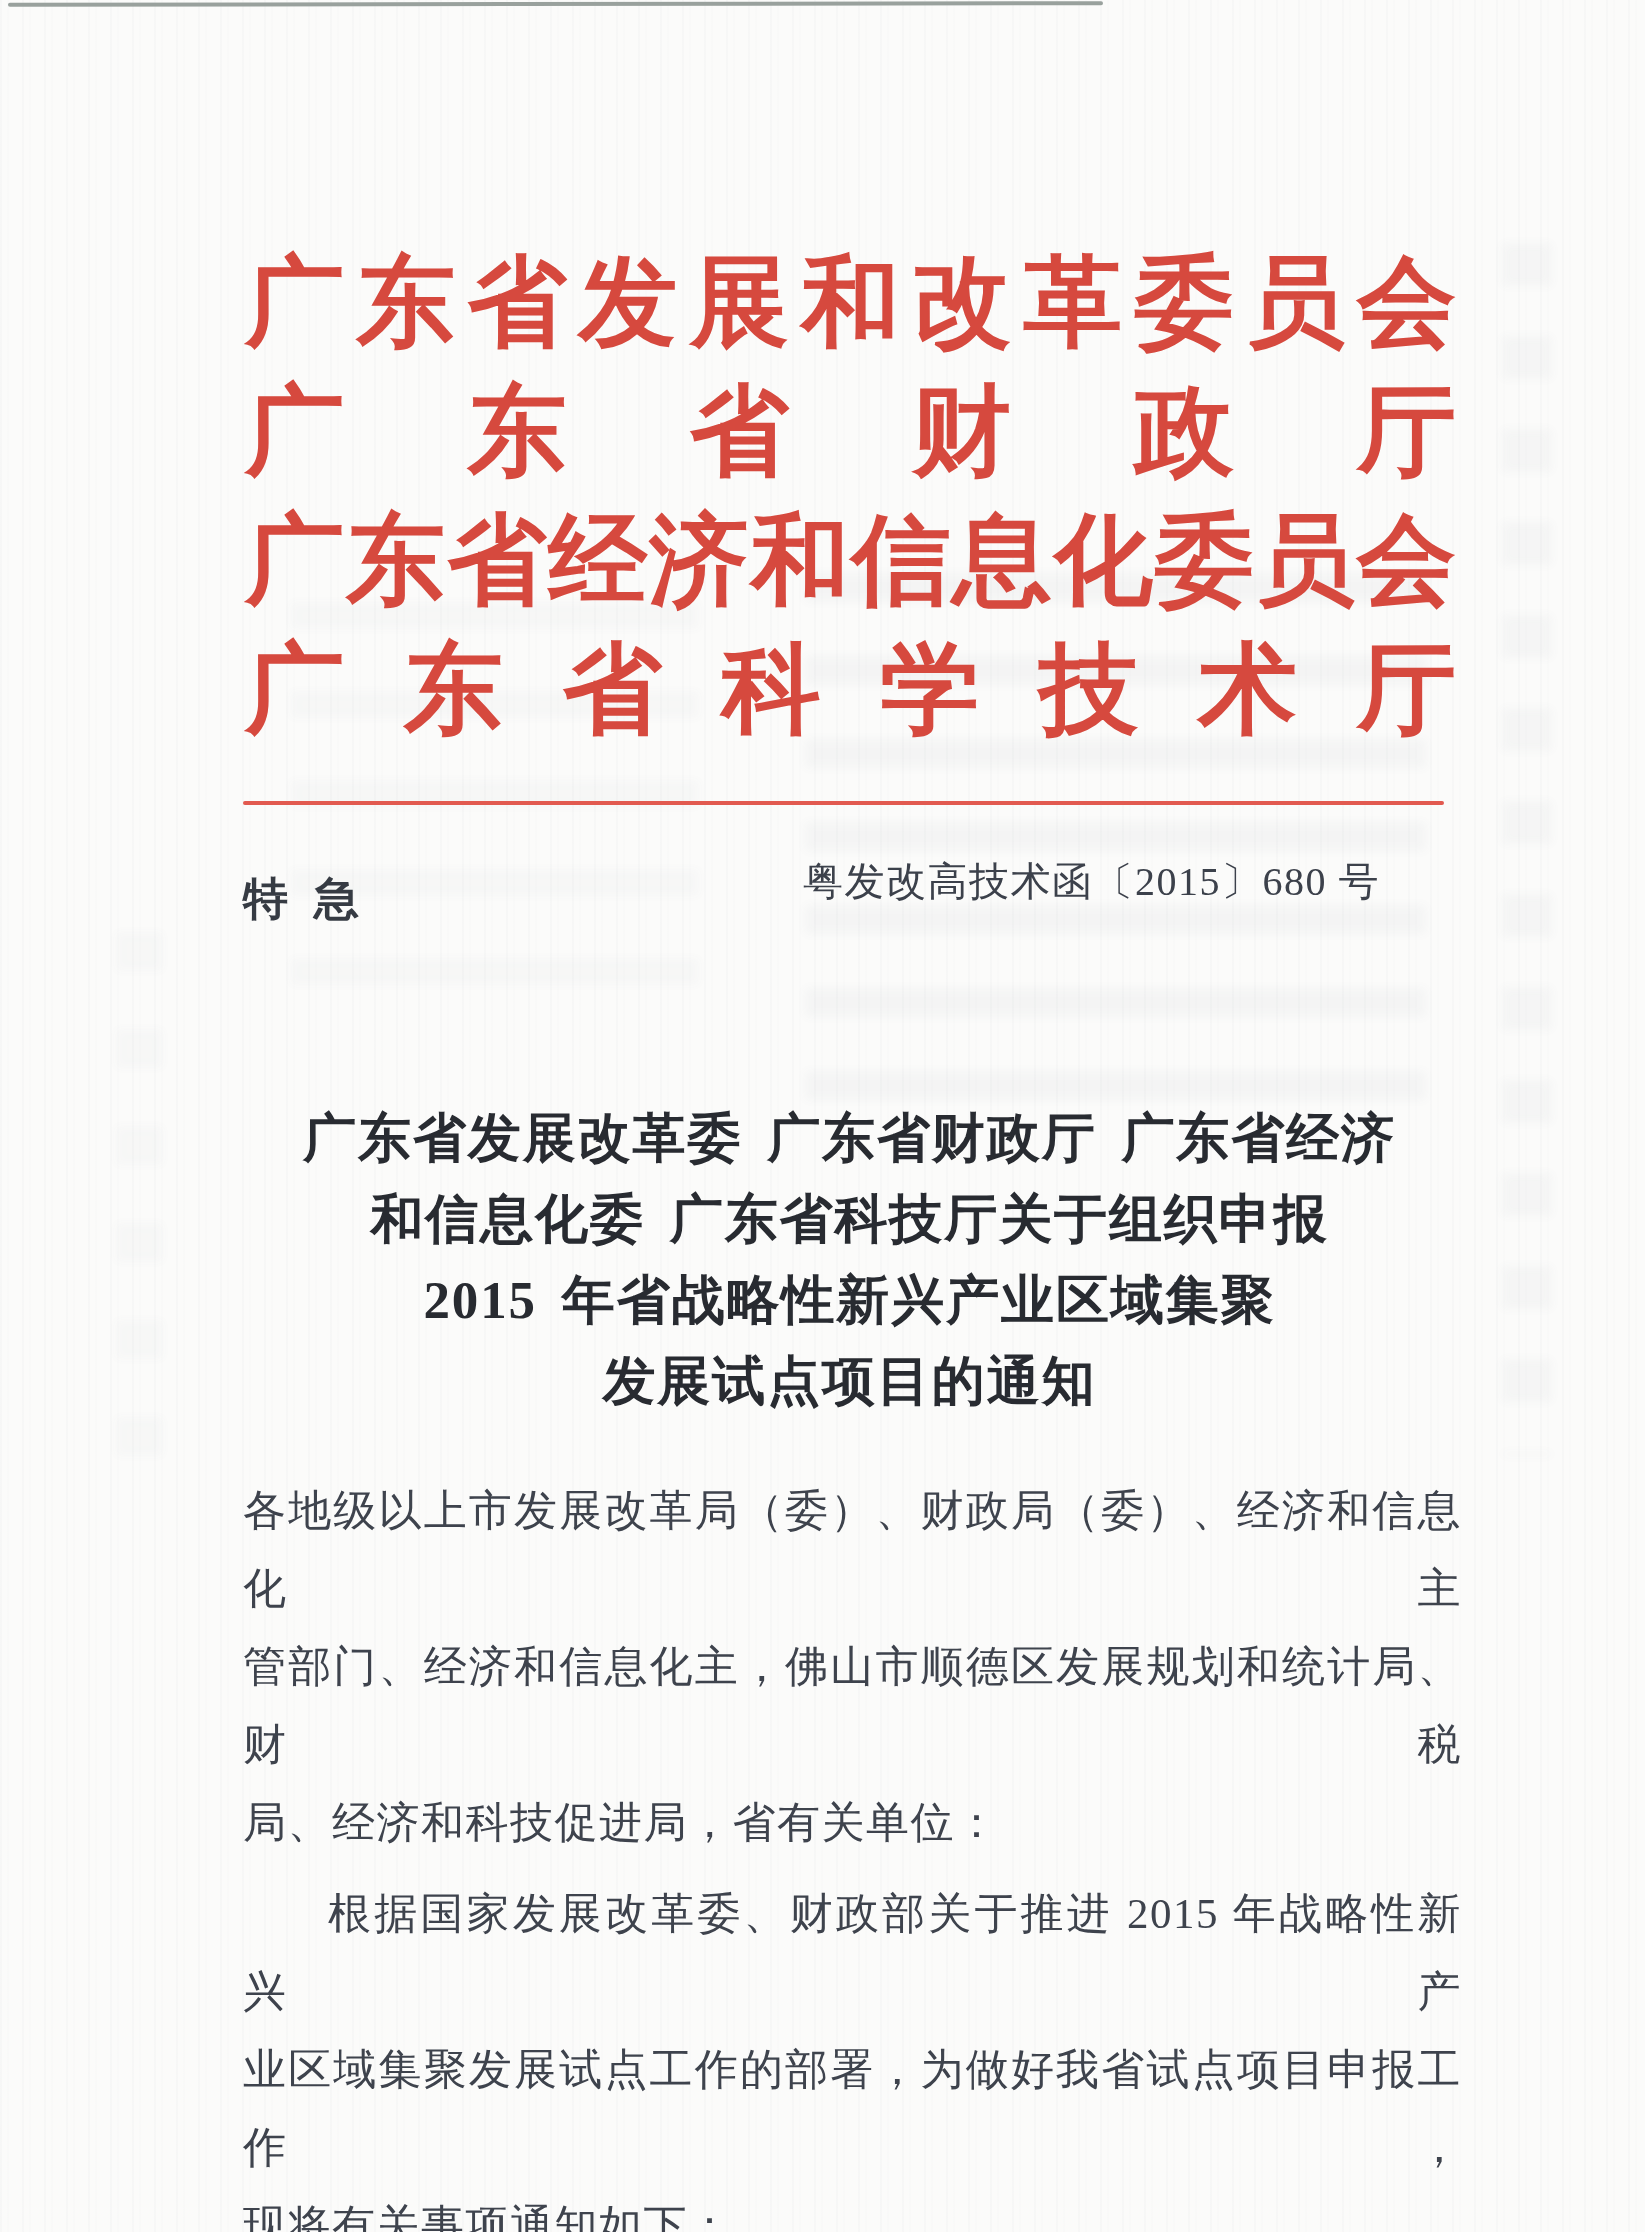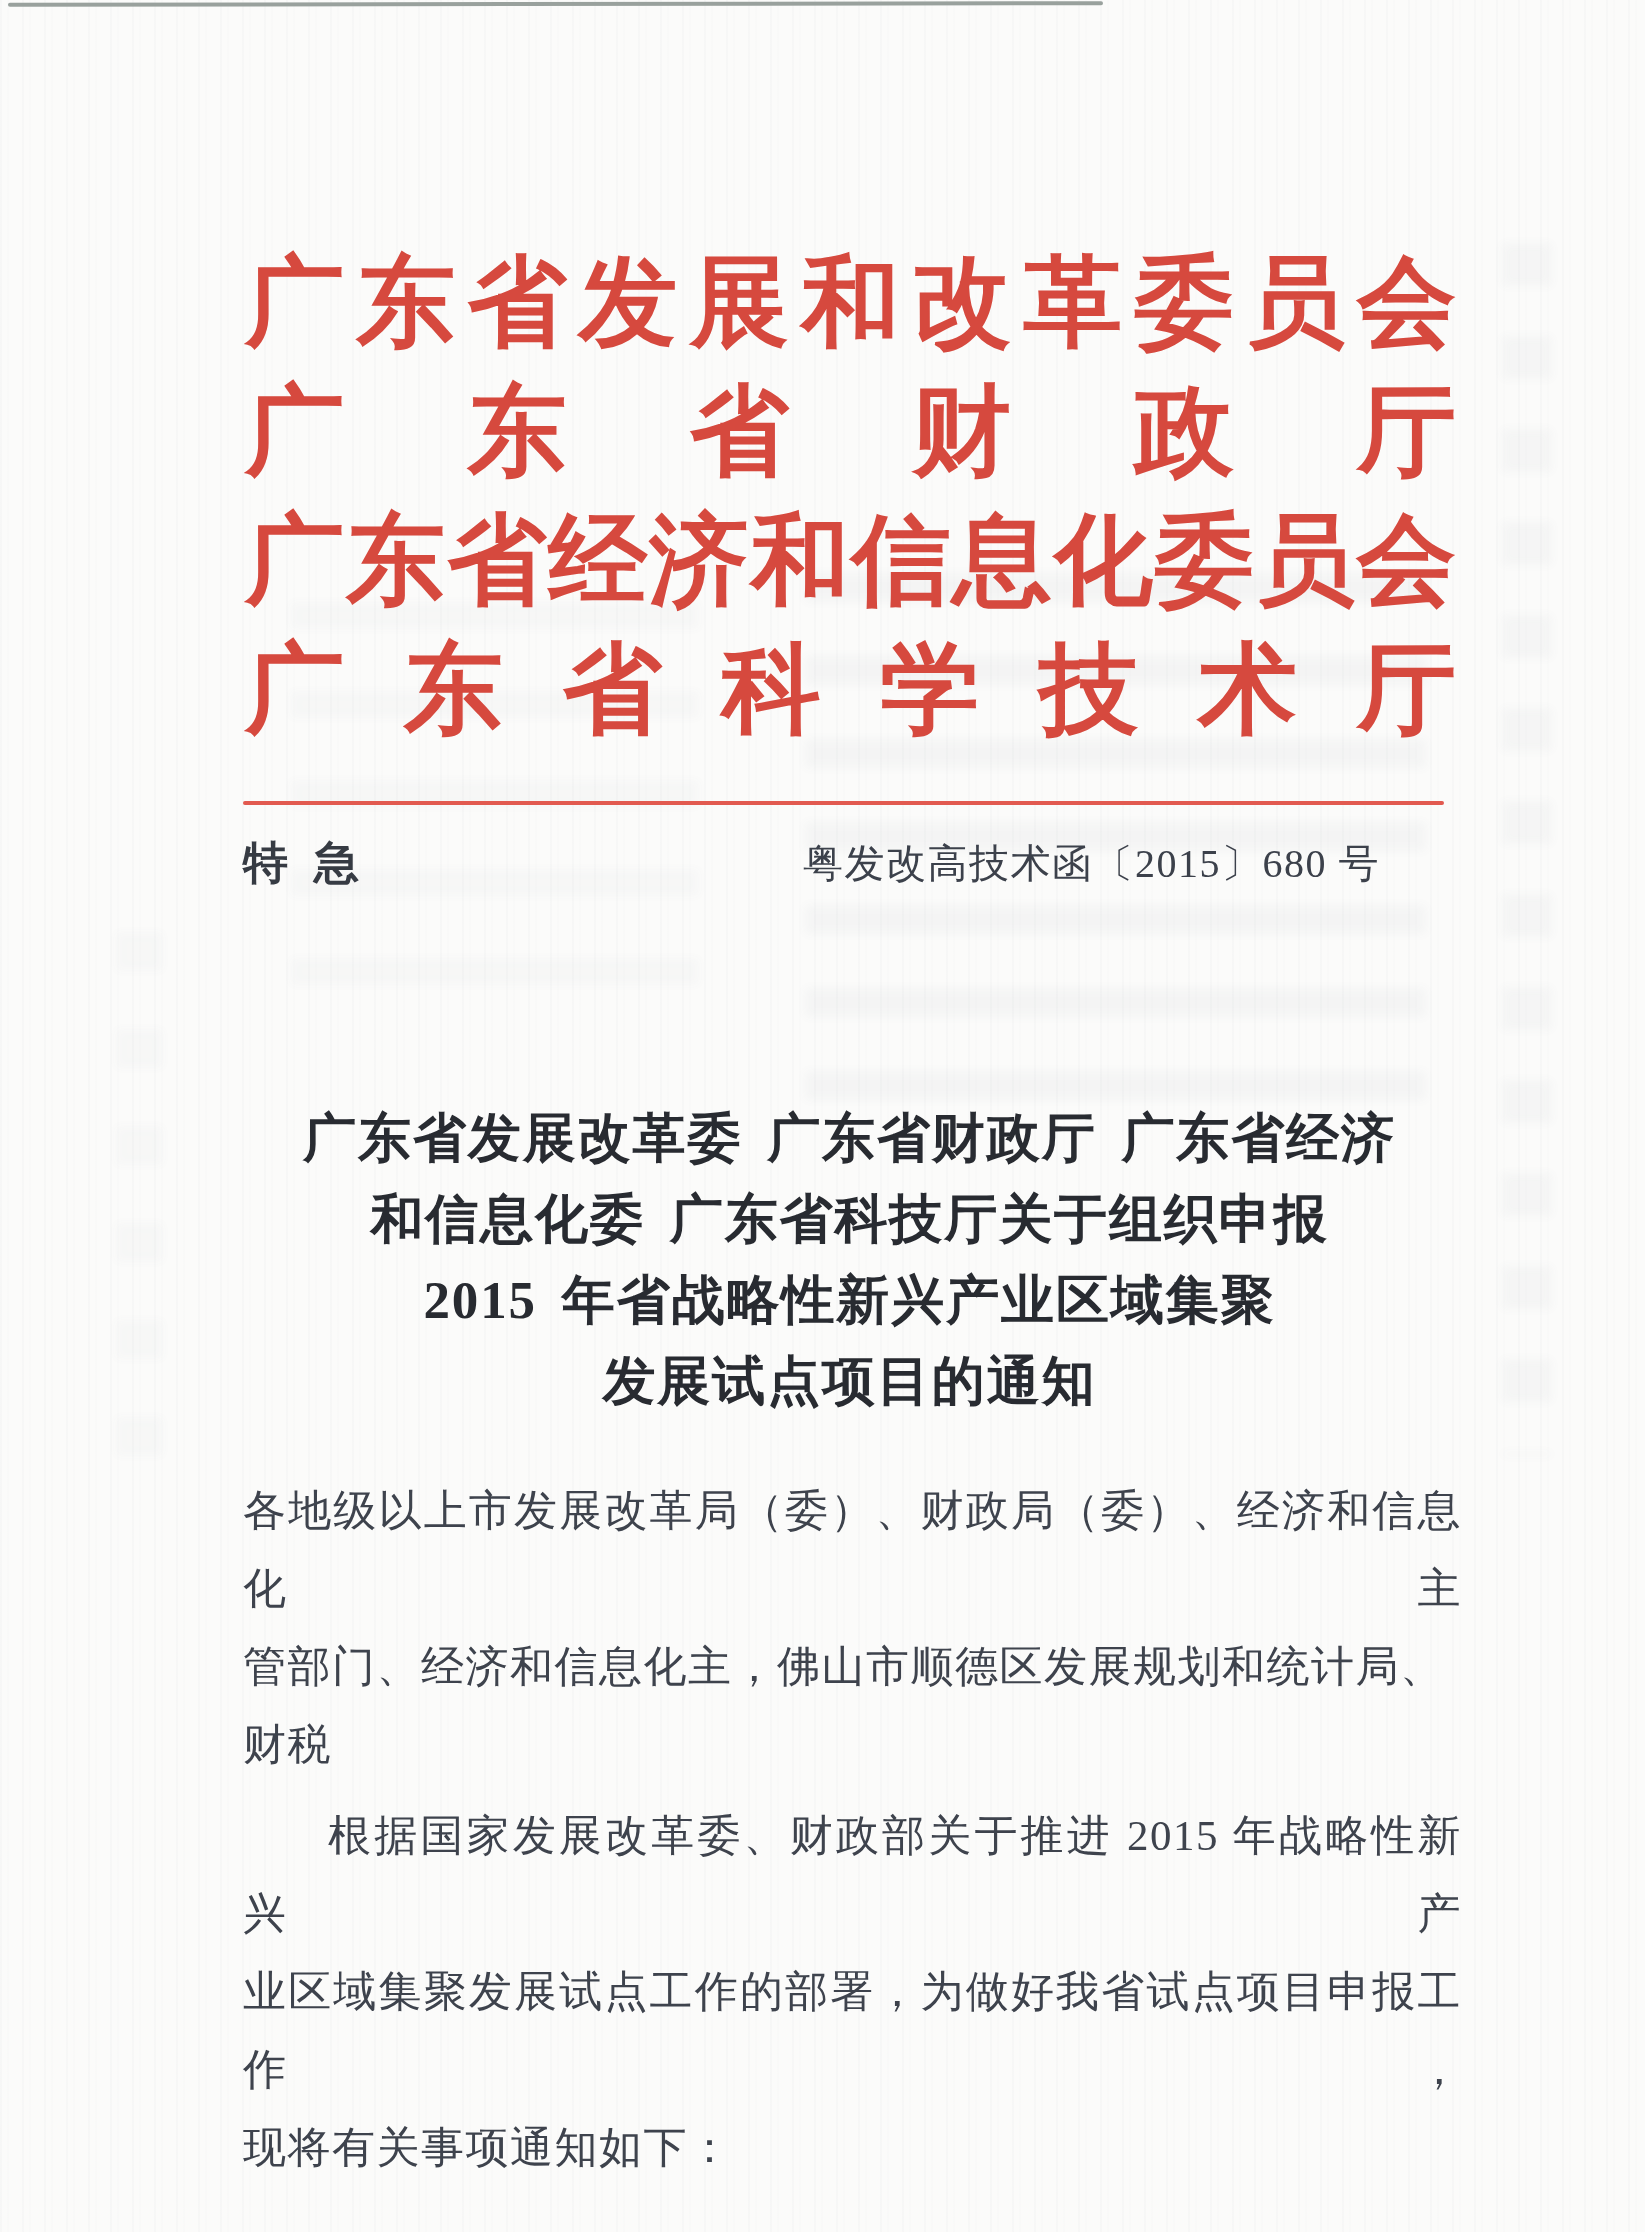--- a/index.html
+++ b/index.html
@@ -94,20 +94,21 @@
     display: flex;
     justify-content: space-between;
     align-items: center;
   }
   .urgency {
     font-family: "Liberation Sans", "DejaVu Sans", sans-serif;
     font-weight: 700;
     font-size: 45px;
     letter-spacing: 26px;
     color: #363b43;
+    margin-top: 36px;
   }
   .doc-no {
     font-size: 40px;
     letter-spacing: 1.5px;
     color: #3c414b;
     margin-right: 76px;
     white-space: nowrap;
   }
 
   
@@ -213,20 +214,21 @@
     <div class="title-line">广东省发展改革委 广东省财政厅 广东省经济</div>
     <div class="title-line">和信息化委 广东省科技厅关于组织申报</div>
     <div class="title-line">2015 年省战略性新兴产业区域集聚</div>
     <div class="title-line">发展试点项目的通知</div>
   </h1>
 
   <section class="doc-body">
     <p class="para para-recipients">
       <span class="body-line">各地级以上市发展改革局（委）、财政局（委）、经济和信息化主</span>
       <span class="body-line">管部门、经济和信息化主，佛山市顺德区发展规划和统计局、财税</span>
+      <span class="body-line">局、经济和科技促进局，省有关单位：</span>
     </p>
     <p class="para para-main">
       <span class="body-line indent">根据国家发展改革委、财政部关于推进 2015 年战略性新兴产</span>
       <span class="body-line">业区域集聚发展试点工作的部署，为做好我省试点项目申报工作，</span>
       <span class="body-line">现将有关事项通知如下：</span>
     </p>
   </section>
 
 </div>
 

